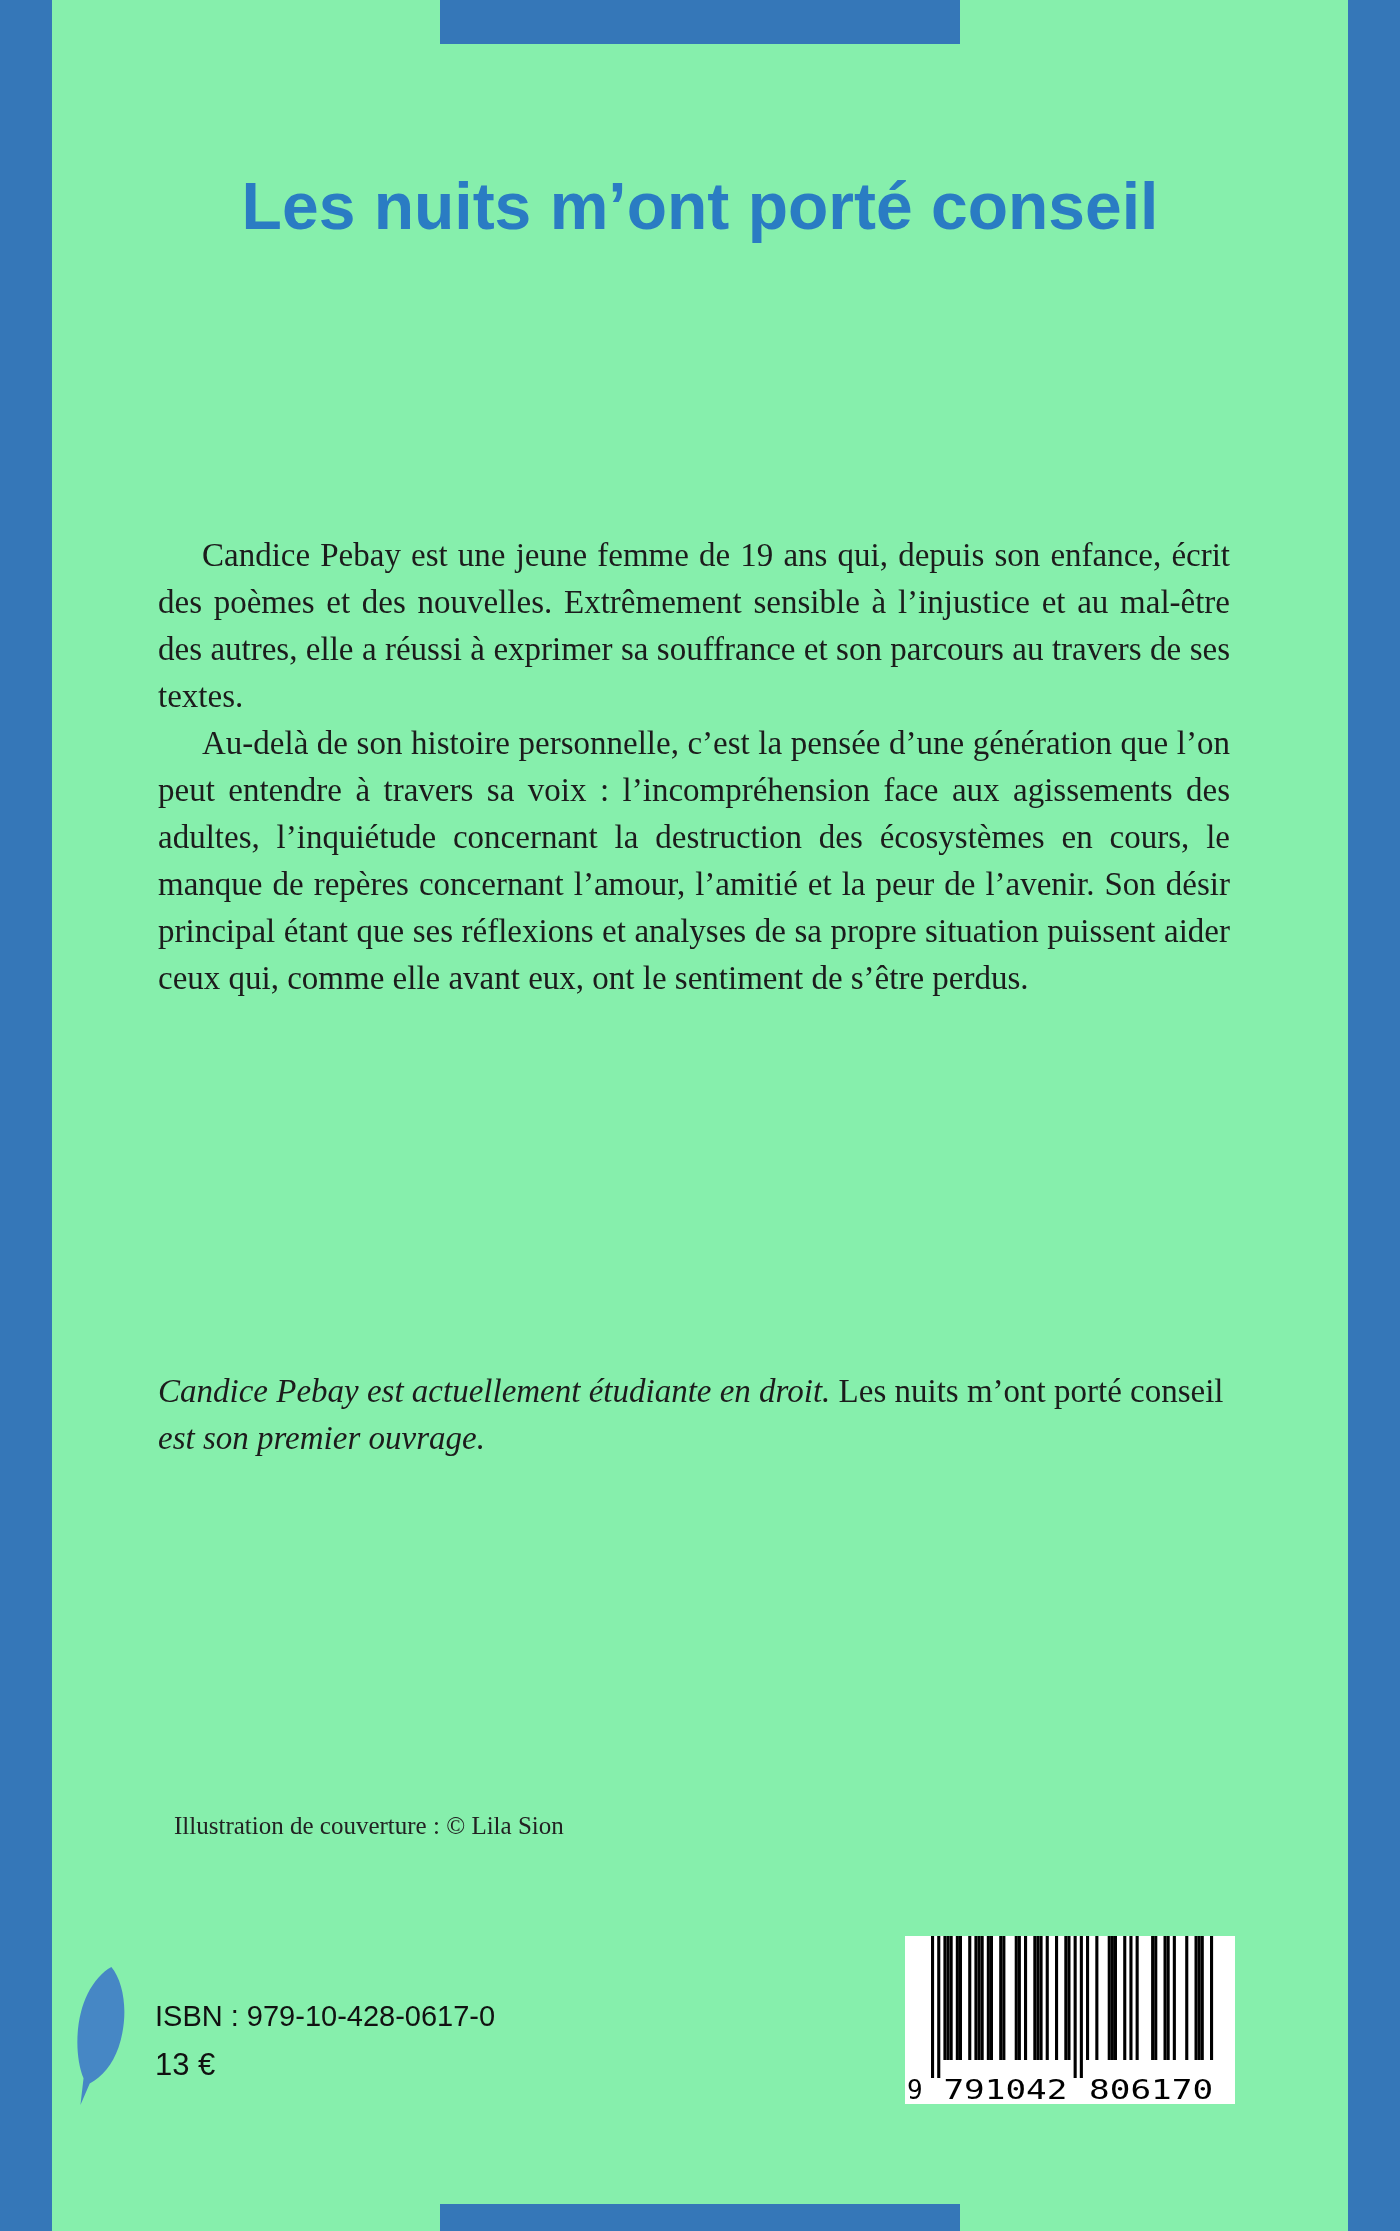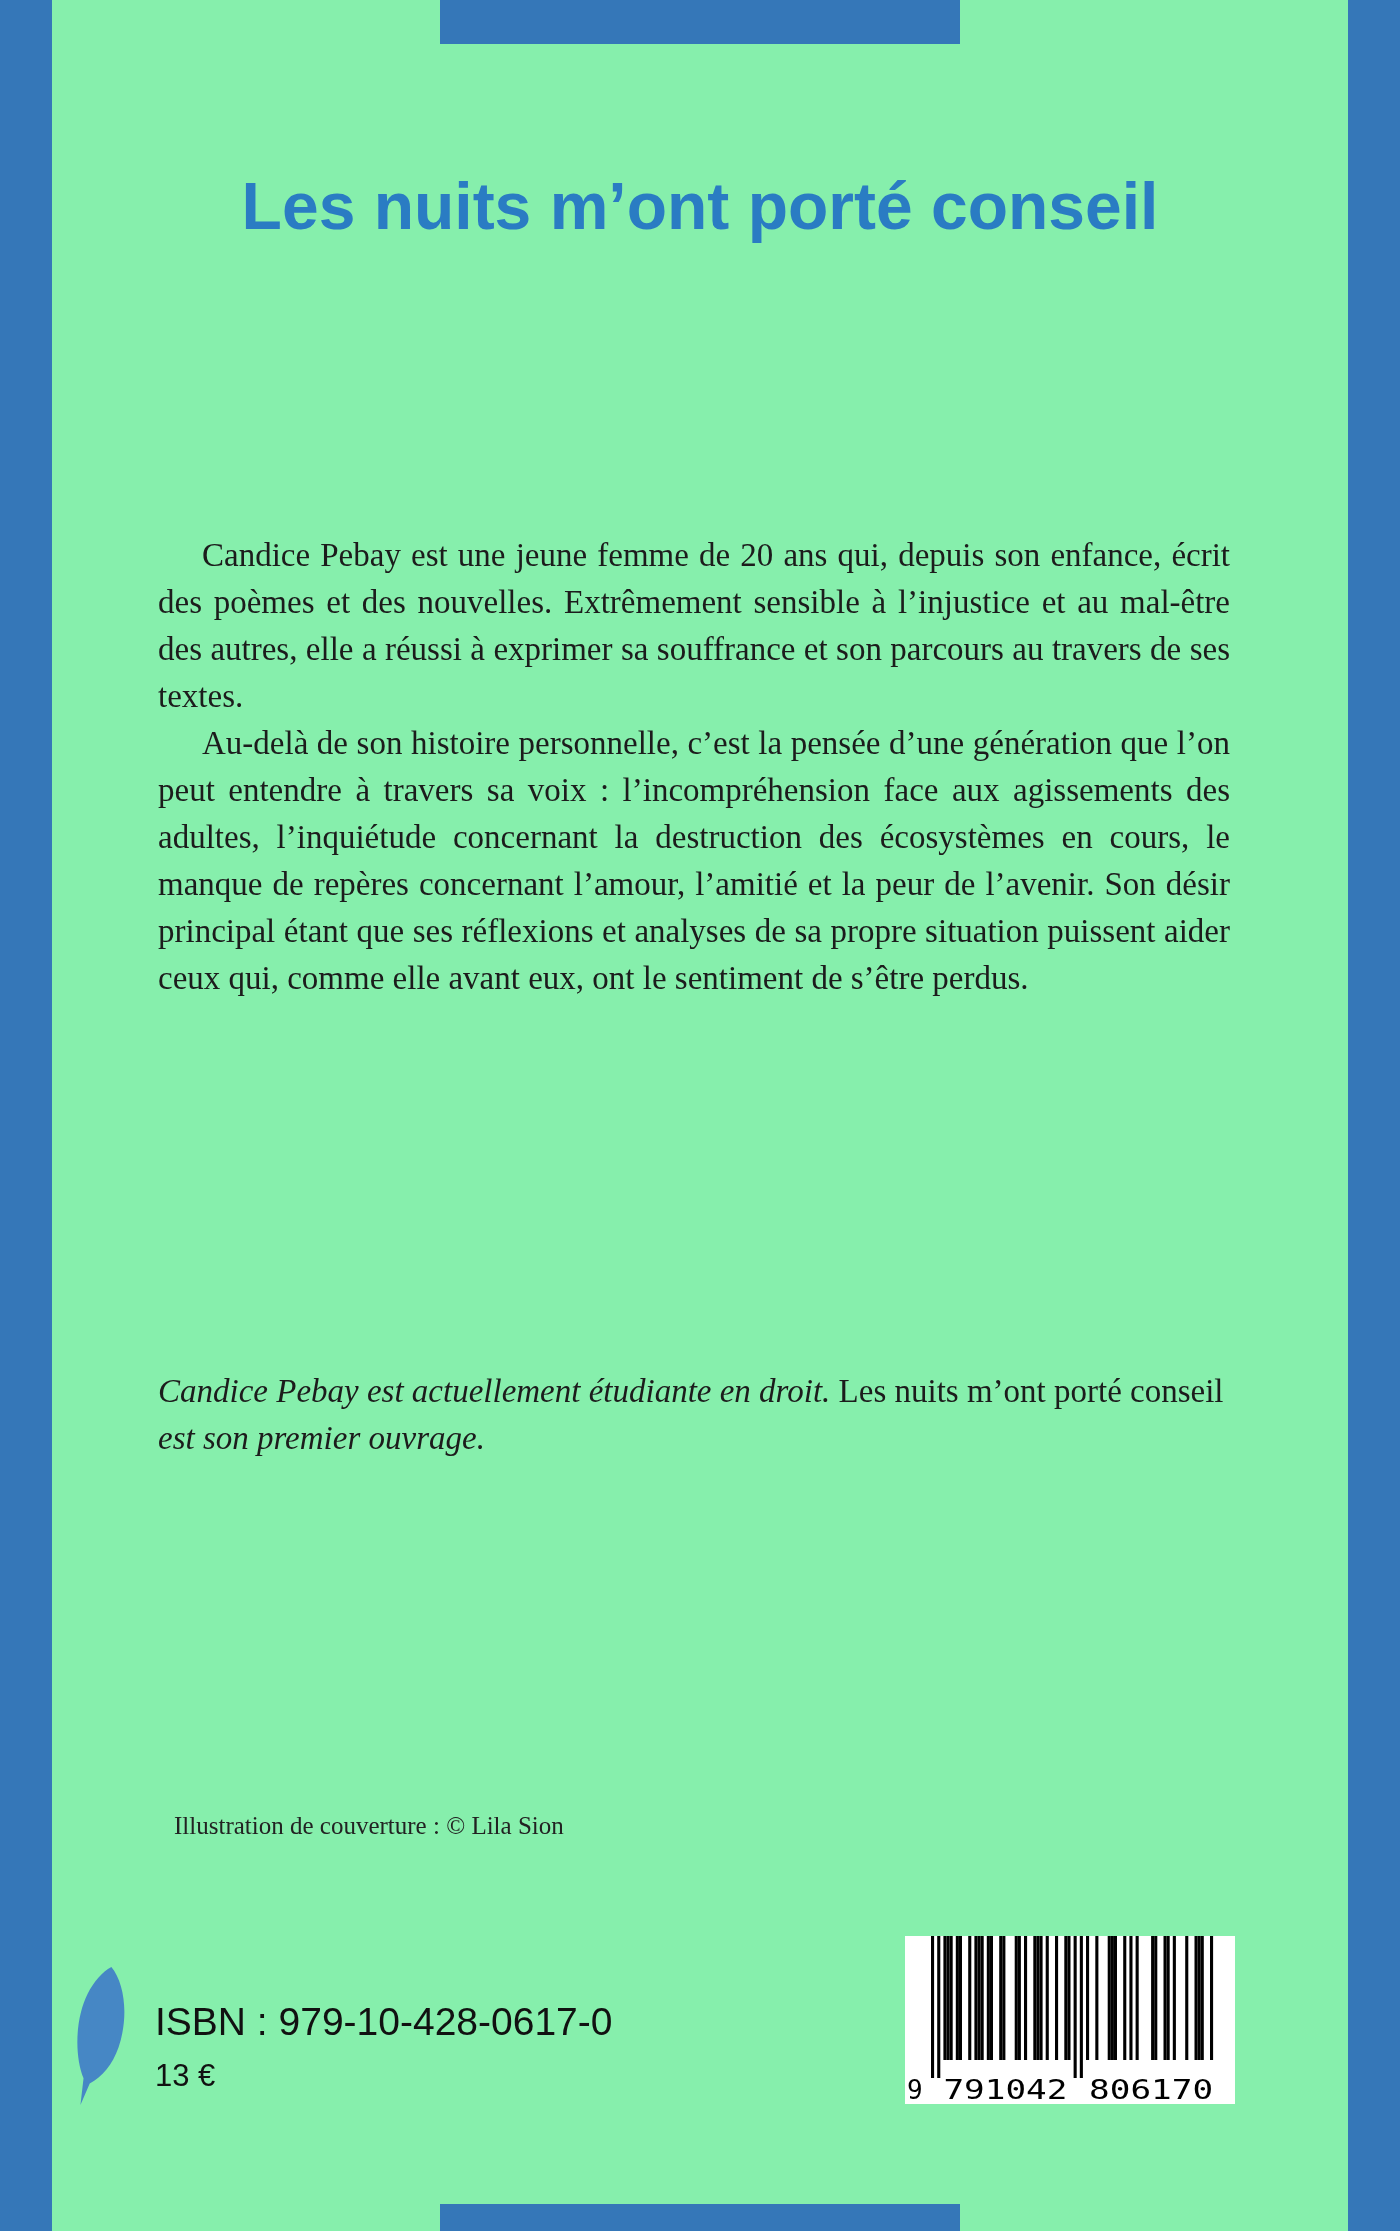--- a/index.html
+++ b/index.html
@@ -28,40 +28,40 @@
   .bio .rm{font-style:normal;}
 
   .credit{position:absolute;left:158px;top:1796px;margin:16px;
           font-family:"Liberation Serif",serif;font-size:25px;color:#222222;}
 
   .feather{position:absolute;left:66px;top:1964px;width:66px;height:146px;}
   .feather svg{width:100%;height:100%;display:block;}
 
   .isbn-block{position:absolute;left:155px;top:2000px;
               font-family:"Liberation Sans",sans-serif;color:#111111;}
-  .isbn{font-size:39px;}
+  .isbn{font-size:29px;}
   .price{font-size:31px;margin-top:14px;}
 
   .barcode{position:absolute;left:905px;top:1936px;width:330px;height:168px;background:#ffffff;}
   .barcode svg{width:330px;height:168px;display:block;fill:#000000;}
 </style>
 </head>
 <body>
 
 <div class="page">
 
   <div class="bar left"></div>
   <div class="bar right"></div>
   <div class="tab top"></div>
   <div class="tab bottom"></div>
 
   <h1 class="title">Les nuits m’ont porté conseil</h1>
 
   <div class="body-text">
-    <p>Candice Pebay est une jeune femme de 20 ans qui, depuis son enfance, écrit des poèmes et des nouvelles. Extrêmement sensible à l’injustice et au mal-être des autres, elle a réussi à exprimer sa souffrance et son parcours au travers de ses textes.</p>
+    <p>Candice Pebay est une jeune femme de 19 ans qui, depuis son enfance, écrit des poèmes et des nouvelles. Extrêmement sensible à l’injustice et au mal-être des autres, elle a réussi à exprimer sa souffrance et son parcours au travers de ses textes.</p>
     <p>Au-delà de son histoire personnelle, c’est la pensée d’une génération que l’on peut entendre à travers sa voix : l’incompréhension face aux agissements des adultes, l’inquiétude concernant la destruction des écosystèmes en cours, le manque de repères concernant l’amour, l’amitié et la peur de l’avenir. Son désir principal étant que ses réflexions et analyses de sa propre situation puissent aider ceux qui, comme elle avant eux, ont le sentiment de s’être perdus.</p>
   </div>
 
   <p class="bio">
     <span class="it">Candice Pebay est actuellement étudiante en droit.</span>
     <span class="rm">Les nuits m’ont porté conseil</span>
     <span class="it">est son premier ouvrage.</span>
   </p>
 
   <p class="credit">Illustration de couverture : © Lila Sion</p>

